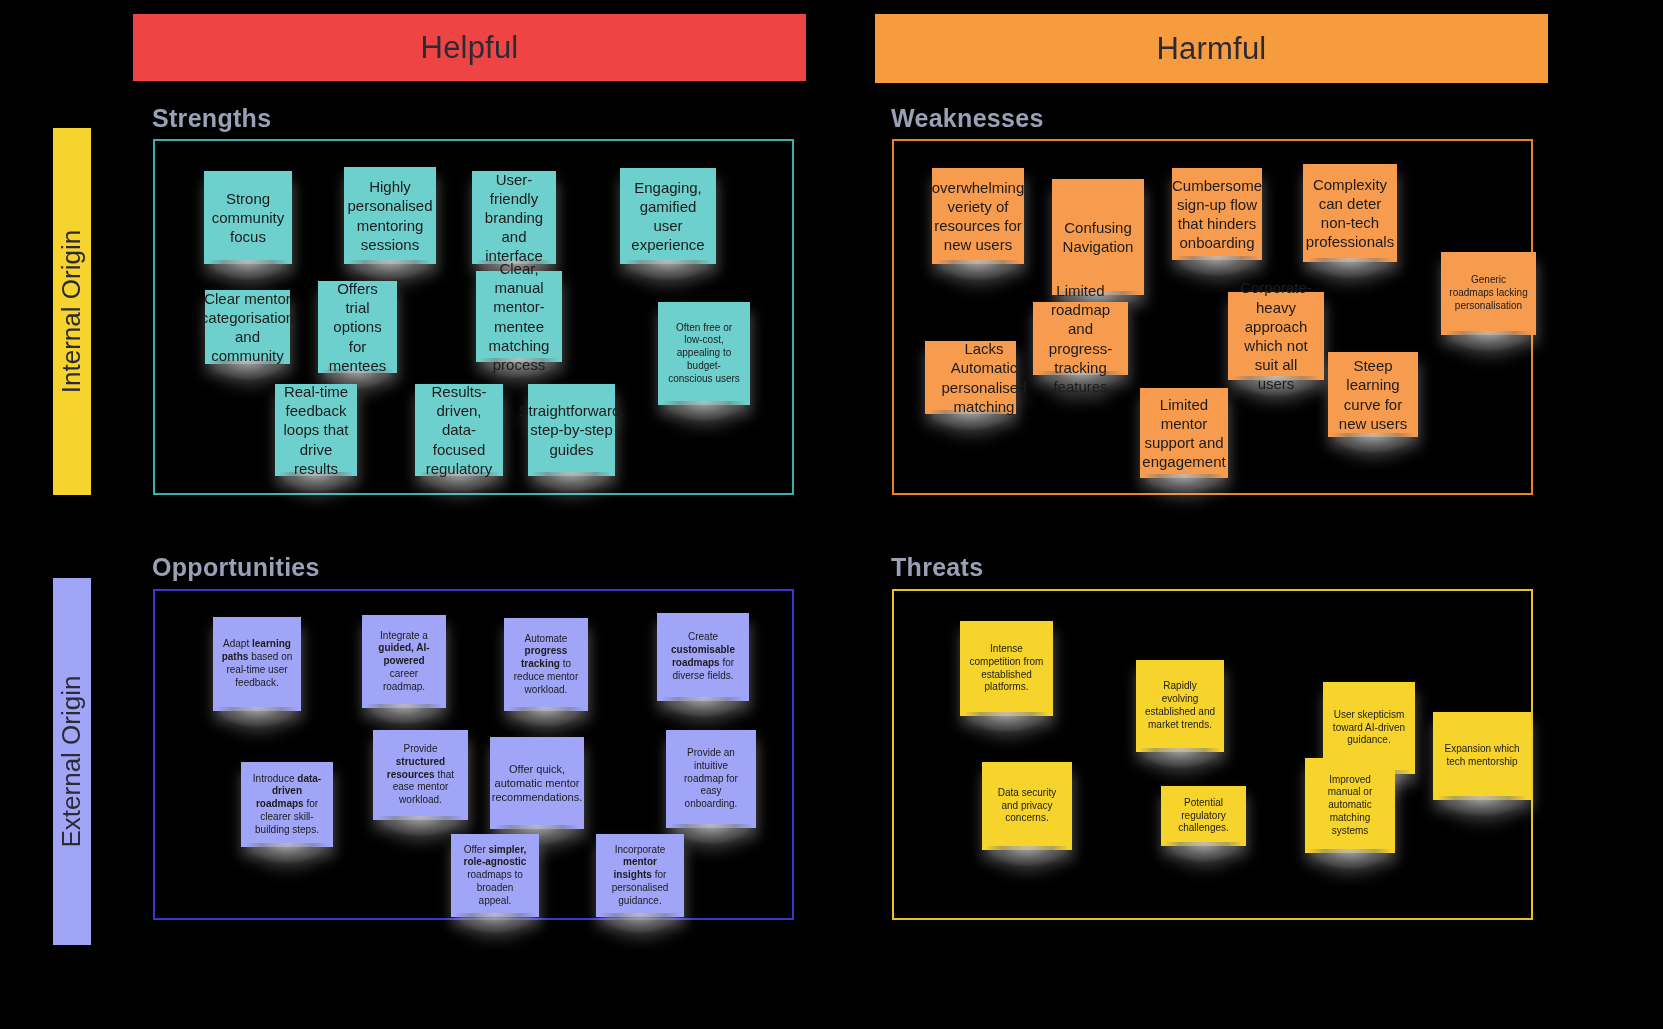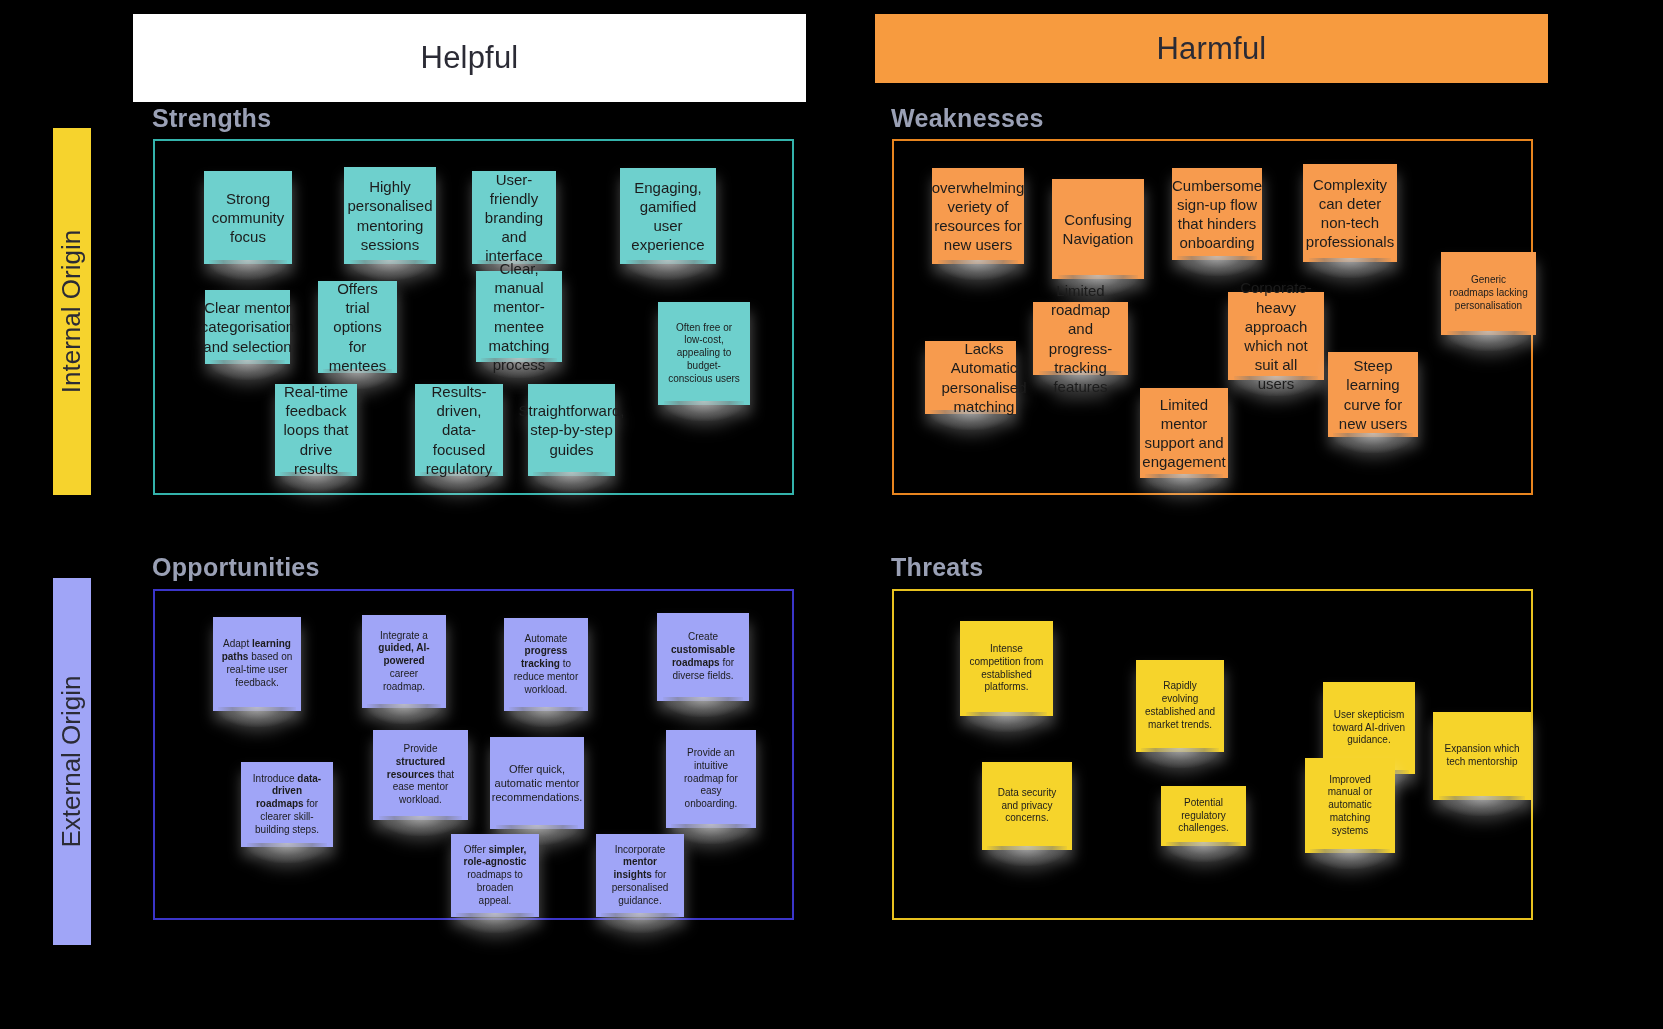--- a/index.html
+++ b/index.html
@@ -24,22 +24,22 @@
   .banner {
     position: absolute;
     display: flex;
     align-items: center;
     justify-content: center;
     font-size: 31px;
     color: #2b2b35;
     letter-spacing: 0.2px;
   }
   .banner-helpful {
-    left: 133px; top: 14px; width: 673px; height: 88px;
-    background: #ffffff;
+    left: 133px; top: 14px; width: 673px; height: 67px;
+    background: #ef4444;
   }
   .banner-harmful {
     left: 875px; top: 14px; width: 673px; height: 69px;
     background: #f79b3f;
   }
 
   
   .rowbanner {
     position: absolute;
     width: 38px;
@@ -158,21 +158,21 @@
     <span>Highly personalised mentoring sessions</span>
     </div>
   <div class="note n-teal fs15" style="left:472px;top:171px;width:84px;height:93px;">
     <span>User-friendly branding and interface</span>
     </div>
   <div class="note n-teal fs15" style="left:620px;top:168px;width:96px;height:96px;">
     <span>Engaging, gamified user experience</span>
     </div>
 
   <div class="note n-teal fs15" style="left:205px;top:290px;width:85px;height:74px;">
-    <span>Clear mentor categorisation and selection</span>
+    <span>Clear mentor categorisation and community</span>
     </div>
   <div class="note n-teal fs15" style="left:318px;top:281px;width:79px;height:92px;">
     <span>Offers trial options for mentees</span>
     </div>
   <div class="note n-teal fs15" style="left:476px;top:271px;width:86px;height:91px;">
     <span>Clear, manual mentor-mentee matching process</span>
     </div>
   <div class="note n-teal fs14" style="left:630px;top:302px;width:92px;height:103px;">
     <span>Often free or low-cost, appealing to budget-conscious users</span>
     </div>
@@ -183,21 +183,21 @@
   <div class="note n-teal fs15" style="left:415px;top:384px;width:88px;height:92px;">
     <span>Results-driven, data-focused regulatory</span>
     </div>
   <div class="note n-teal fs15" style="left:528px;top:384px;width:87px;height:92px;">
     <span>Straightforward, step-by-step guides</span>
     </div>
 
   <div class="note n-orange fs15" style="left:932px;top:168px;width:92px;height:96px;">
     <span>overwhelming veriety of resources for new users</span>
     </div>
-  <div class="note n-orange fs15" style="left:1052px;top:179px;width:92px;height:100px;">
+  <div class="note n-orange fs15" style="left:1052px;top:179px;width:92px;height:116px;">
     <span>Confusing Navigation</span>
     </div>
   <div class="note n-orange fs15" style="left:1172px;top:168px;width:90px;height:92px;">
     <span>Cumbersome sign-up flow that hinders onboarding</span>
     </div>
   <div class="note n-orange fs15" style="left:1303px;top:164px;width:94px;height:98px;">
     <span>Complexity can deter non-tech professionals</span>
     </div>
   <div class="note n-orange fs14" style="left:1413px;top:252px;width:95px;height:83px;">
     <span>Generic roadmaps lacking personalisation</span>

